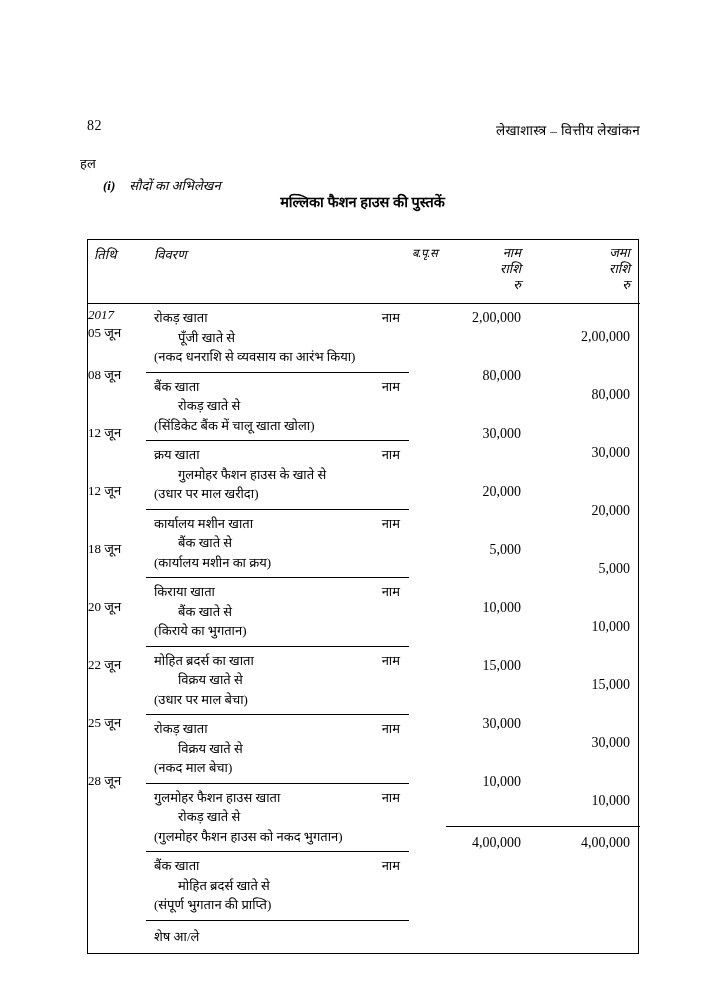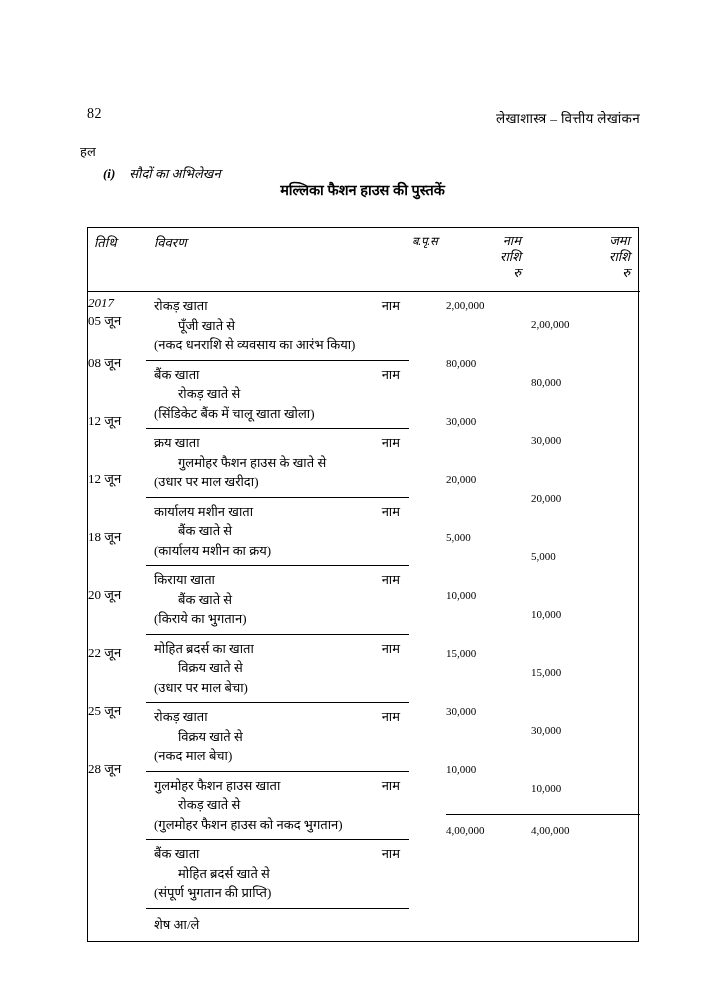--- a/index.html
+++ b/index.html
@@ -11,21 +11,21 @@
     width: 725px;
     height: 1000px;
     position: relative;
     font-family: "Liberation Serif", "DejaVu Serif", serif;
     color: #000000;
     overflow: hidden;
   }
 
   .page {
     position: absolute;
-    left: 0; top: 4px;
+    left: 0; top: 16px;
     width: 725px;
     height: 760px;
   }
 
   
   .folio {
     position: absolute;
     left: 87px;
     top: 102px;
     font-size: 14px;
@@ -162,23 +162,23 @@
     top: 4px;
     font-size: 13px;
   }
   .part-row.total-row {
     min-height: 32px;
     padding-top: 6px;
     border-bottom: 0;
   }
 
   .amt-col {
-    font-size: 11px;
+    font-size: 14px;
     line-height: 19.5px;
-    text-align: left;
+    text-align: right;
   }
   .amt-col .slot {
     min-height: 58px;
     box-sizing: border-box;
     padding-right: 10px;
   }
   .amt-col .slot.total {
     min-height: 32px;
     padding-top: 6px;
   }

